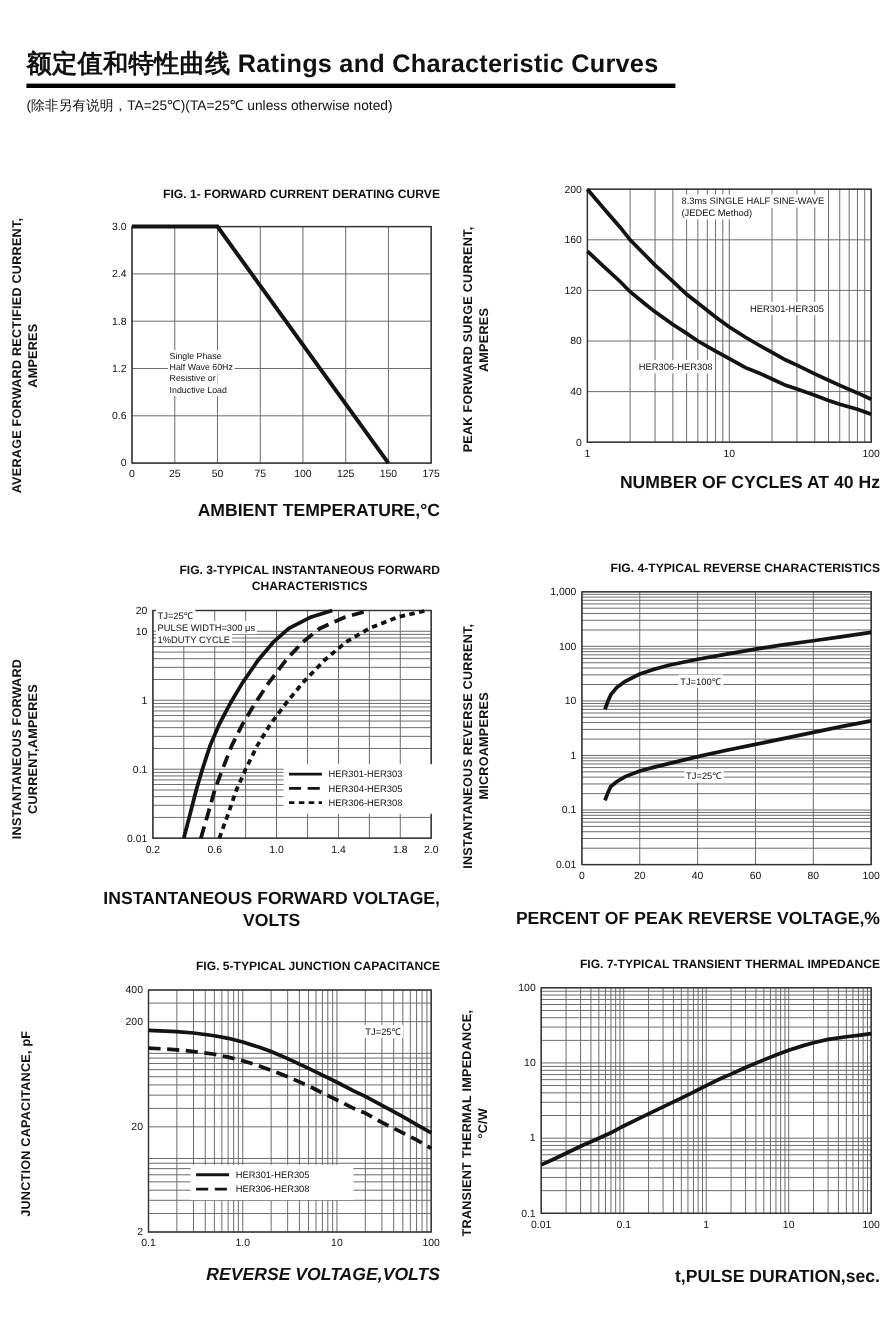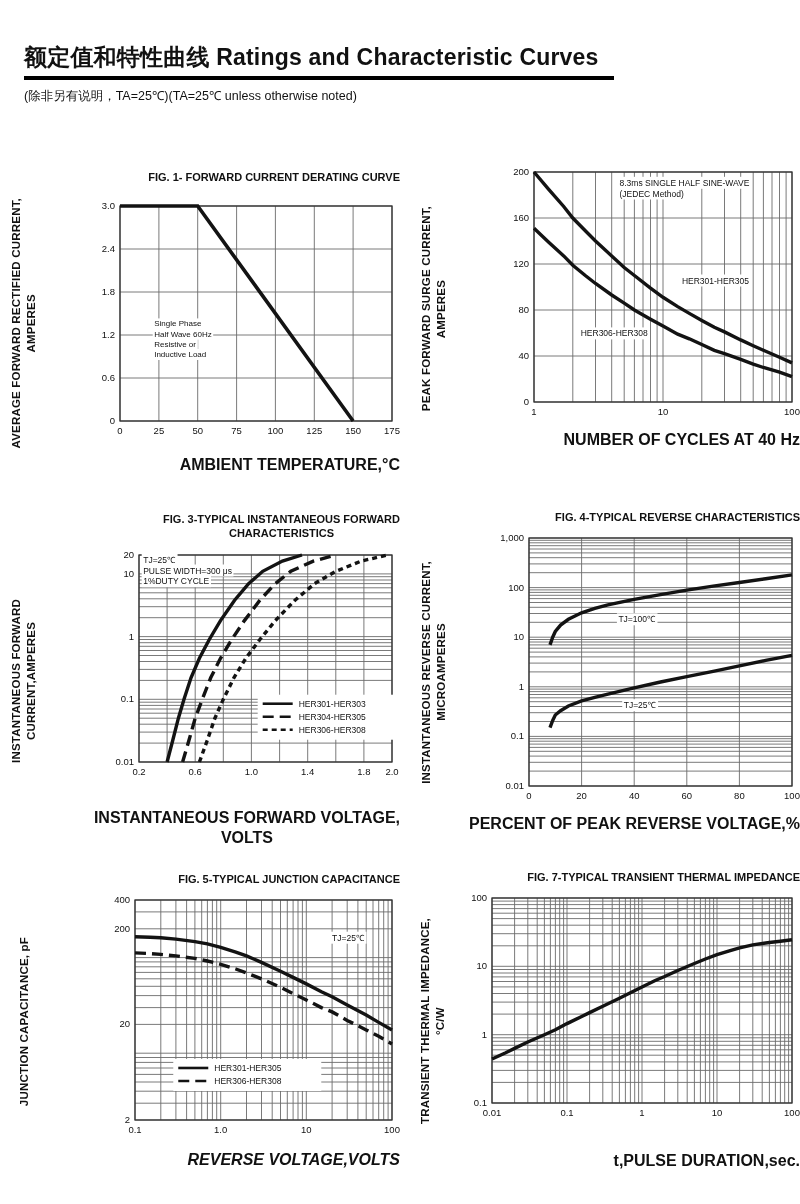--- a/index.html
+++ b/index.html
@@ -318,21 +318,21 @@
         <text x="195.8" y="267" text-anchor="middle" font-size="9.5" fill="#111111">60</text>
         <text x="248.4" y="267" text-anchor="middle" font-size="9.5" fill="#111111">80</text>
         <text x="301.0" y="267" text-anchor="middle" font-size="9.5" fill="#111111">100</text>
         <text x="33" y="9.0" text-anchor="end" font-size="9.5" fill="#111111">1,000</text>
         <text x="33" y="58.6" text-anchor="end" font-size="9.5" fill="#111111">100</text>
         <text x="33" y="108.2" text-anchor="end" font-size="9.5" fill="#111111">10</text>
         <text x="33" y="157.8" text-anchor="end" font-size="9.5" fill="#111111">1</text>
         <text x="33" y="207.4" text-anchor="end" font-size="9.5" fill="#111111">0.1</text>
         <text x="33" y="257.0" text-anchor="end" font-size="9.5" fill="#111111">0.01</text>
       </svg>
-    <div class="xlab" style="margin-top:8px;">PERCENT OF PEAK REVERSE VOLTAGE,%</div>
+    <div class="xlab" style="margin-top:20px;">PERCENT OF PEAK REVERSE VOLTAGE,%</div>
   </div>
 </section>
 
 <section class="panel" style="left:2px;top:872px;width:398px;">
   <div class="ylab-col">
     <div class="ylab">JUNCTION CAPACITANCE, pF</div>
   </div>
   <div class="chart-col">
     <div class="ctitle">FIG. 5-TYPICAL JUNCTION CAPACITANCE</div>
     <svg width="303" height="246">

